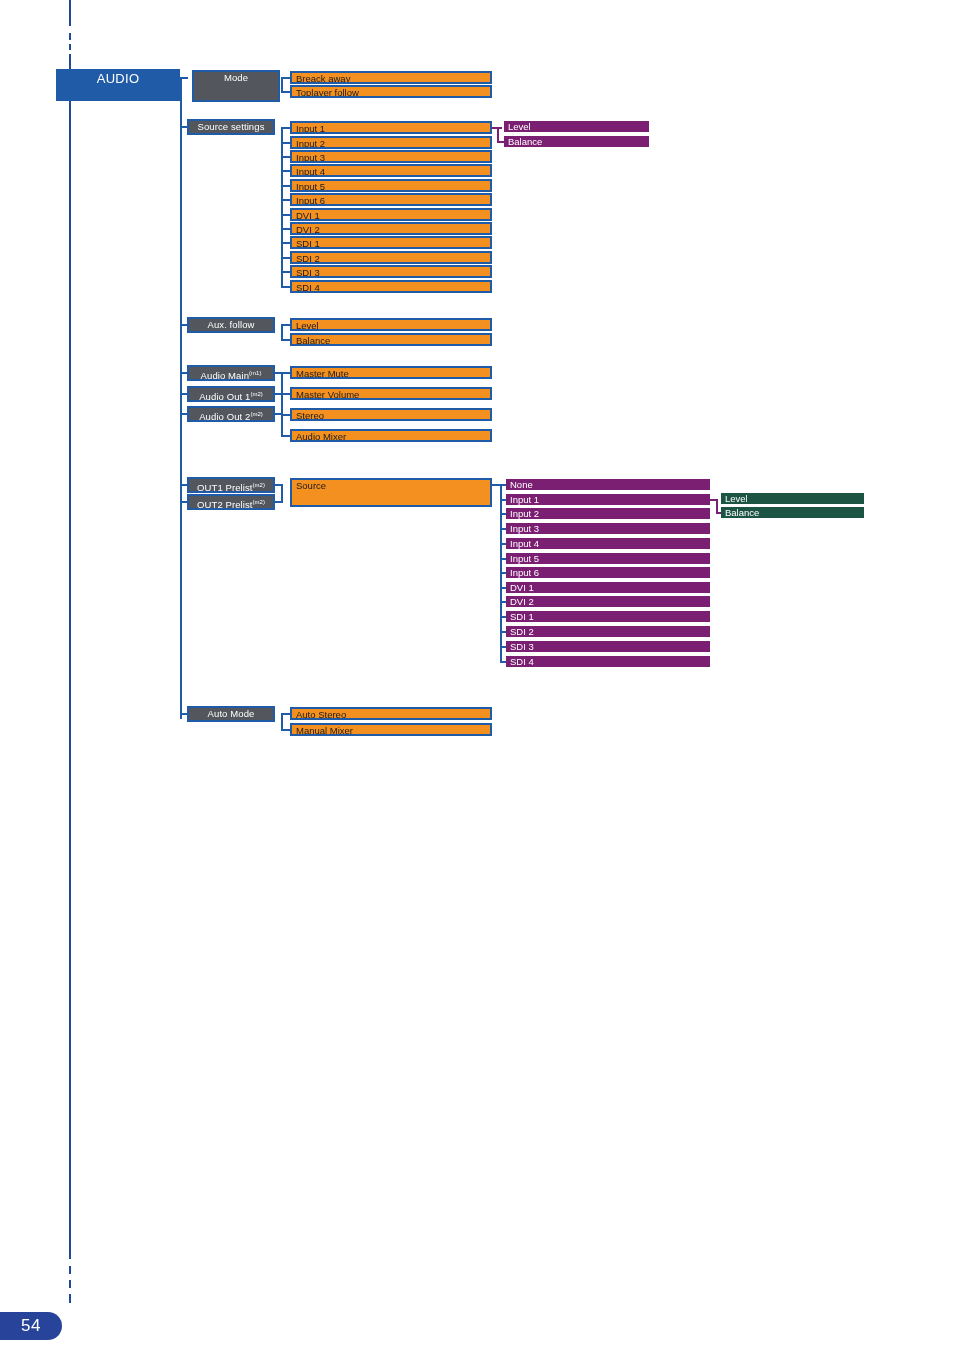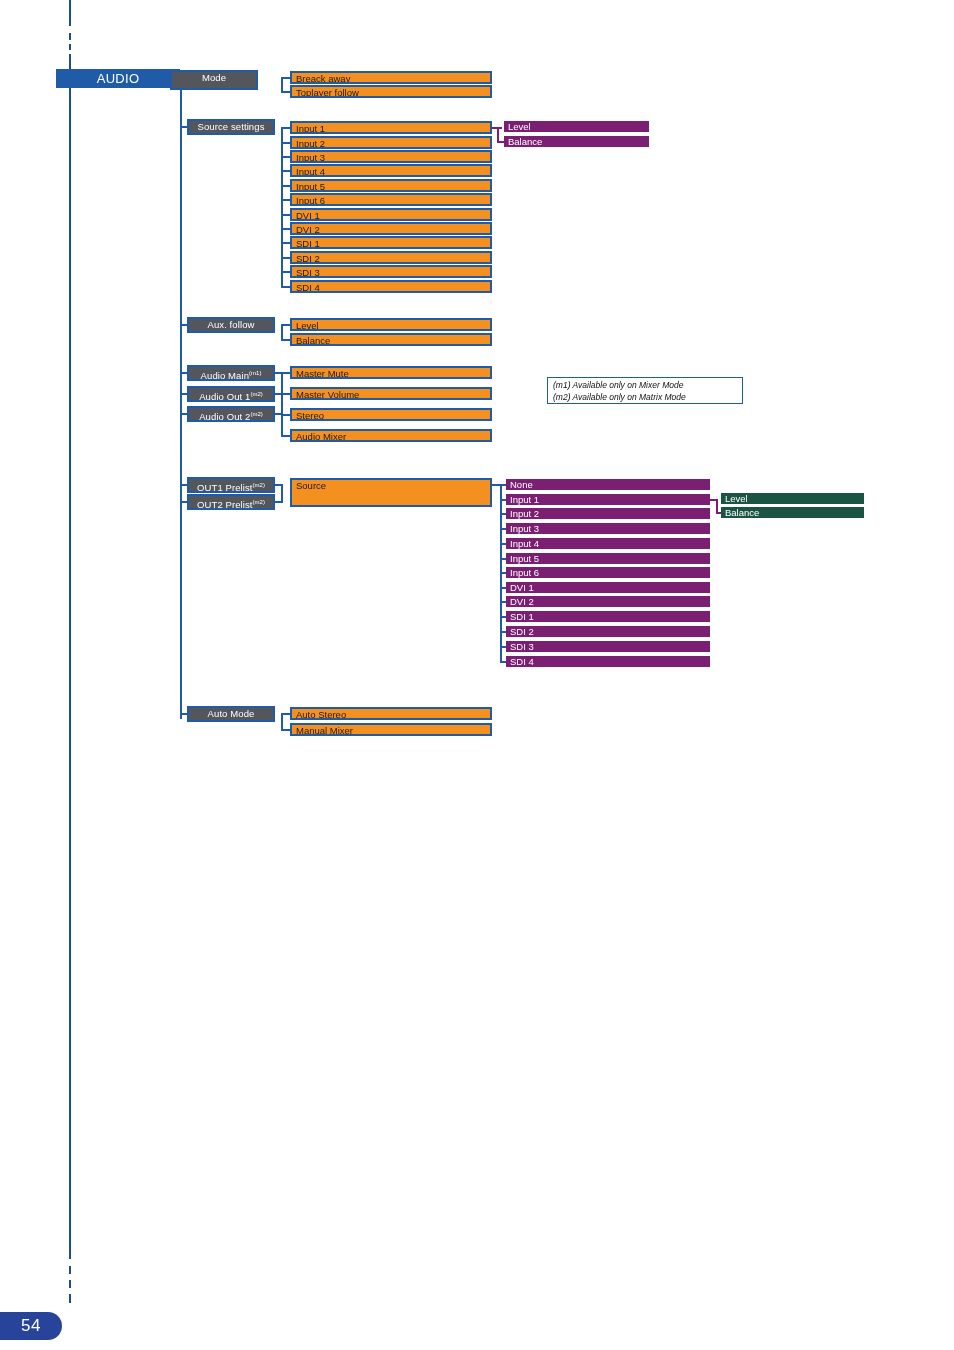--- a/index.html
+++ b/index.html
@@ -154,26 +154,26 @@
 <div id="page">
 
   <div class="margin-dash" style="top:0px;height:26px;"></div>
   <div class="margin-dash" style="top:33px;height:7px;"></div>
   <div class="margin-dash" style="top:44px;height:6px;"></div>
   <div class="margin-rule" style="top:54px;height:1205px;"></div>
   <div class="margin-dash" style="top:1266px;height:8px;"></div>
   <div class="margin-dash" style="top:1280px;height:8px;"></div>
   <div class="margin-dash" style="top:1294px;height:9px;"></div>
 
-  <div class="node root" style="left:56px;top:69px;width:124px;height:19px;">AUDIO</div>
+  <div class="node root" style="left:56px;top:69px;width:124px;height:32px;">AUDIO</div>
 
   <div class="conn v" style="left:180px;top:78px;height:641px;"></div>
 
   <div class="conn h" style="left:180px;top:77px;width:8px;"></div>
-  <div class="node grey" style="left:170px;top:70px;width:88px;height:20px;">Mode</div>
+  <div class="node grey" style="left:192px;top:70px;width:88px;height:32px;">Mode</div>
 
   <div class="conn v" style="left:281px;top:77px;height:16px;"></div>
   <div class="conn h" style="left:281px;top:77px;width:10px;"></div>
   <div class="conn h" style="left:281px;top:91px;width:10px;"></div>
 
   <div class="node orange" style="left:290px;top:71px;width:202px;height:13px;">Breack away</div>
   <div class="node orange" style="left:290px;top:85px;width:202px;height:13px;">Toplayer follow</div>
 
   <div class="conn h" style="left:180px;top:126px;width:8px;"></div>
   <div class="node grey" style="left:187px;top:119px;width:88px;height:16px;">Source settings</div>
@@ -244,24 +244,20 @@
   <div class="conn h" style="left:281px;top:372px;width:10px;"></div>
   <div class="conn h" style="left:281px;top:393px;width:10px;"></div>
   <div class="conn h" style="left:281px;top:414px;width:10px;"></div>
   <div class="conn h" style="left:281px;top:435px;width:10px;"></div>
 
   <div class="node orange" style="left:290px;top:366px;width:202px;height:13px;">Master Mute</div>
   <div class="node orange" style="left:290px;top:387px;width:202px;height:13px;">Master Volume</div>
   <div class="node orange" style="left:290px;top:408px;width:202px;height:13px;">Stereo</div>
   <div class="node orange" style="left:290px;top:429px;width:202px;height:13px;">Audio Mixer</div>
 
-  <div class="legend">
-    <div>(m1) Available only on Mixer Mode</div>
-    <div>(m2) Available only on Matrix Mode</div>
-  </div>
 
   <div class="conn h" style="left:180px;top:484px;width:8px;"></div>
   <div class="conn h" style="left:180px;top:501px;width:8px;"></div>
 
   <div class="node grey" style="left:187px;top:477px;width:88px;height:16px;">
     <span>OUT1 Prelist</span><span class="sup">(m2)</span>
   </div>
   <div class="node grey" style="left:187px;top:494px;width:88px;height:16px;">
     <span>OUT2 Prelist</span><span class="sup">(m2)</span>
   </div>

